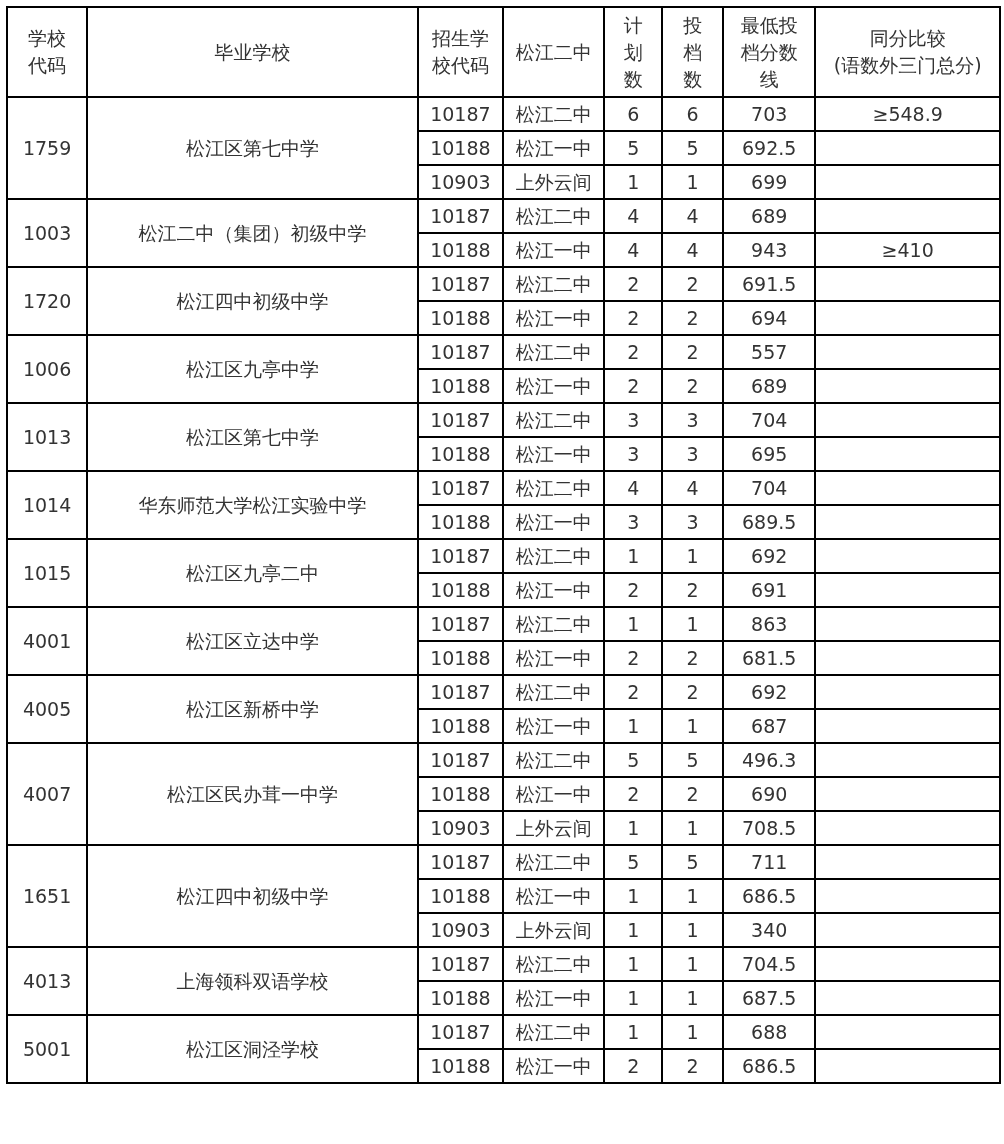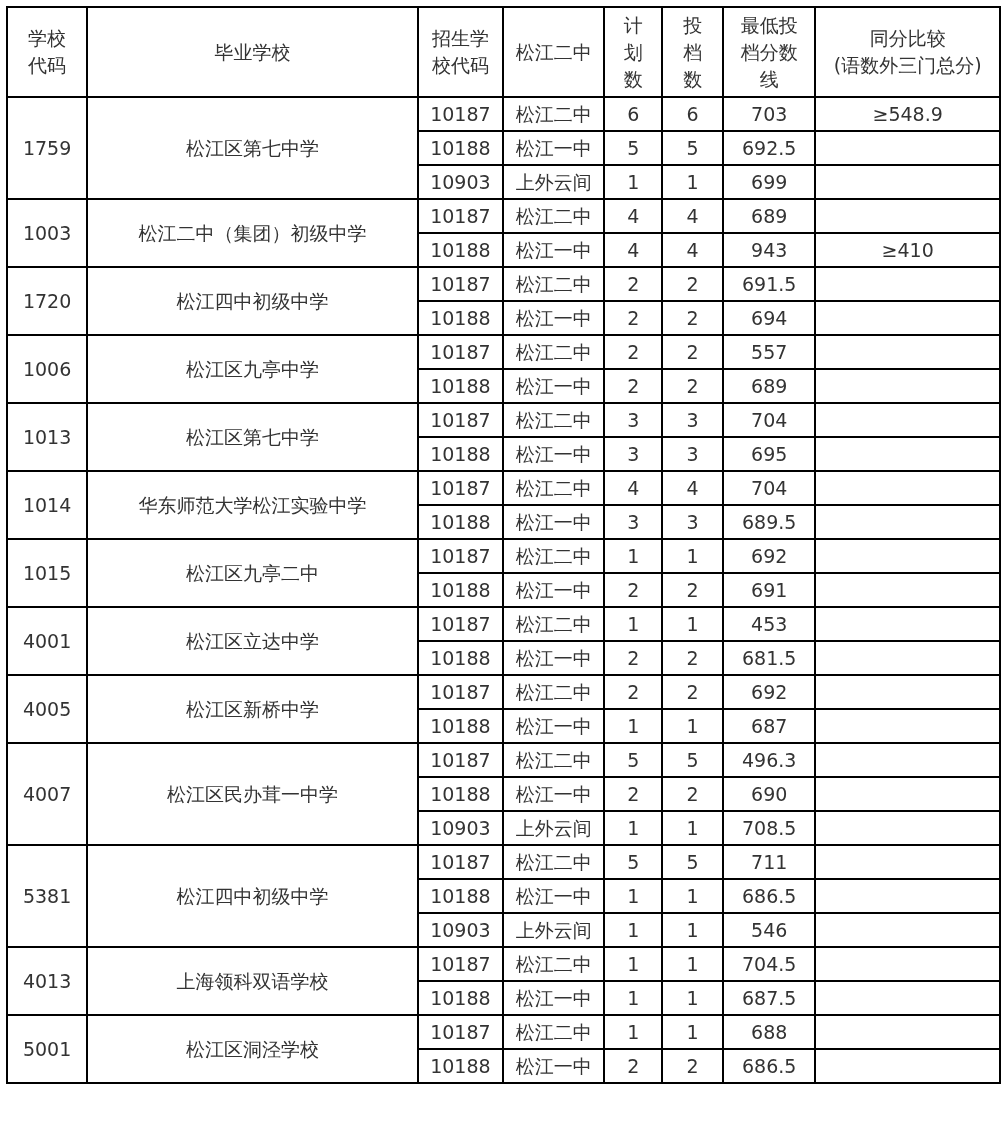--- a/index.html
+++ b/index.html
@@ -187,21 +187,21 @@
         <td>691</td>
         <td></td>
       </tr>
       <tr>
         <td rowspan="2">4001</td>
         <td rowspan="2">松江区立达中学</td>
         <td>10187</td>
         <td>松江二中</td>
         <td>1</td>
         <td>1</td>
-        <td>453</td>
+        <td>863</td>
         <td></td>
       </tr>
       <tr>
         <td>10188</td>
         <td>松江一中</td>
         <td>2</td>
         <td>2</td>
         <td>681.5</td>
         <td></td>
       </tr>
@@ -243,21 +243,21 @@
       </tr>
       <tr>
         <td>10903</td>
         <td>上外云间</td>
         <td>1</td>
         <td>1</td>
         <td>708.5</td>
         <td></td>
       </tr>
       <tr>
-        <td rowspan="3">5381</td>
+        <td rowspan="3">1651</td>
         <td rowspan="3">松江四中初级中学</td>
         <td>10187</td>
         <td>松江二中</td>
         <td>5</td>
         <td>5</td>
         <td>711</td>
         <td></td>
       </tr>
       <tr>
         <td>10188</td>
@@ -265,21 +265,21 @@
         <td>1</td>
         <td>1</td>
         <td>686.5</td>
         <td></td>
       </tr>
       <tr>
         <td>10903</td>
         <td>上外云间</td>
         <td>1</td>
         <td>1</td>
-        <td>546</td>
+        <td>340</td>
         <td></td>
       </tr>
       <tr>
         <td rowspan="2">4013</td>
         <td rowspan="2">上海领科双语学校</td>
         <td>10187</td>
         <td>松江二中</td>
         <td>1</td>
         <td>1</td>
         <td>704.5</td>

